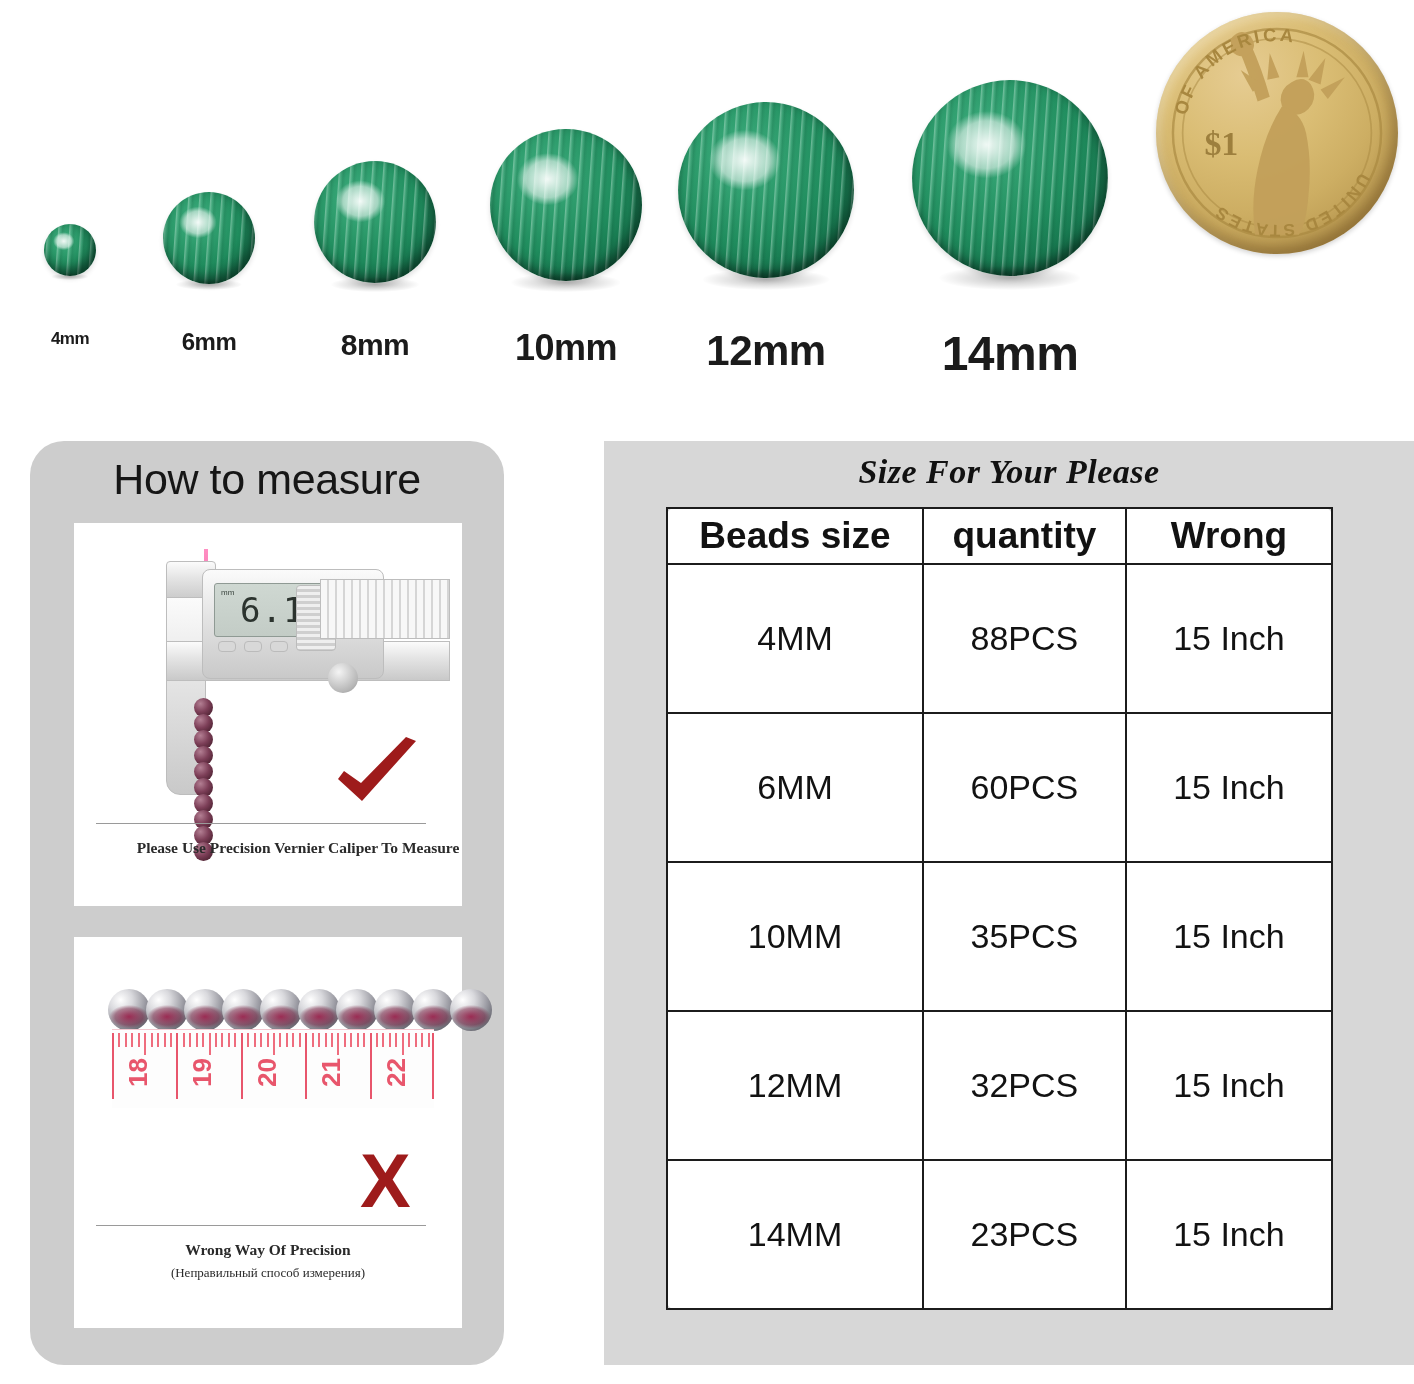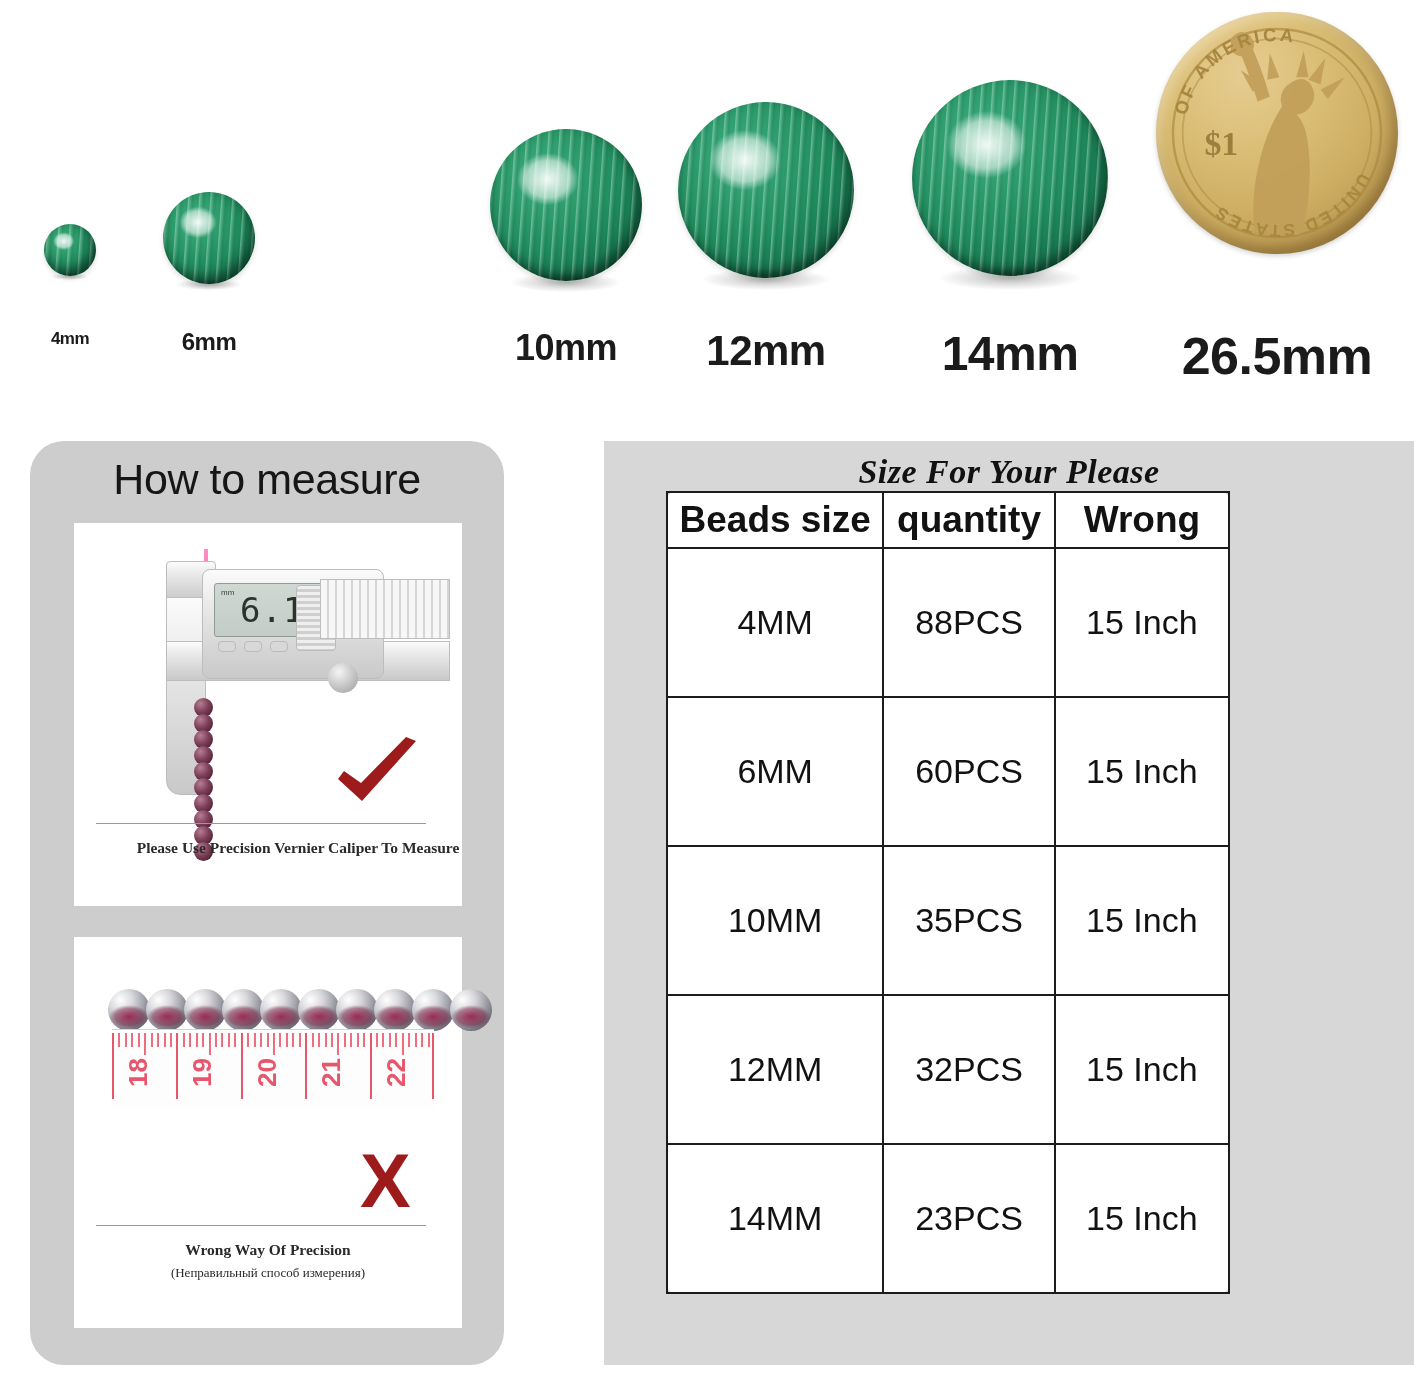--- a/index.html
+++ b/index.html
@@ -124,21 +124,21 @@
   #table-panel{
     position:absolute;left:604px;top:441px;width:810px;height:924px;
     background:#d7d7d7;
   }
   #table-title{
     position:absolute;left:0;top:12px;width:810px;text-align:center;
     font-family:"Liberation Serif", serif;font-style:italic;font-weight:700;
     font-size:34px;color:#111;letter-spacing:.5px;
   }
   #size-table{
-    position:absolute;left:62px;top:50px;width:564px;
+    position:absolute;left:62px;top:66px;width:667px;
     border-collapse:collapse;background:#fff;
     table-layout:fixed;
     border-radius:11px;
   }
   #size-table th,#size-table td{
     border:2px solid #1c1c1c;text-align:center;color:#121212;
     font-family:"Liberation Sans", sans-serif;
   }
   #size-table th{height:52px;font-size:37px;font-weight:700;}
   #size-table td{height:145px;font-size:34px;font-weight:400;}
@@ -150,20 +150,24 @@
 <body>
 
 <div id="size-strip">
     <div class="bead-item" style="left: 5px; top: 224px; width: 130px;">
       <div class="bead" style="width: 52px; height: 52px;"></div>
       <div class="bead-label" style="font-size: 17px; position: absolute; top: 106px; left: 50%; transform: translateX(-50%);">4mm</div>
     </div>
     <div class="bead-item" style="left: 144px; top: 192px; width: 130px;">
       <div class="bead" style="width: 92px; height: 92px;"></div>
       <div class="bead-label" style="font-size: 24px; position: absolute; top: 138px; left: 50%; transform: translateX(-50%);">6mm</div>
+    </div>
+    <div class="bead-item" style="left: 310px; top: 161px; width: 130px;">
+      <div class="bead" style="width: 122px; height: 122px;"></div>
+      <div class="bead-label" style="font-size: 30px; position: absolute; top: 169px; left: 50%; transform: translateX(-50%);">8mm</div>
     </div>
     <div class="bead-item" style="left: 490px; top: 129px; width: 152px;">
       <div class="bead" style="width: 152px; height: 152px;"></div>
       <div class="bead-label" style="font-size: 36px; position: absolute; top: 201px; left: 50%; transform: translateX(-50%);">10mm</div>
     </div>
     <div class="bead-item" style="left: 678px; top: 102px; width: 176px;">
       <div class="bead" style="width: 176px; height: 176px;"></div>
       <div class="bead-label" style="font-size: 42px; position: absolute; top: 228px; left: 50%; transform: translateX(-50%);">12mm</div>
     </div>
     <div class="bead-item" style="left: 912px; top: 80px; width: 196px;">
@@ -185,21 +189,20 @@
             <path d="M104 78 q16 4 20 22 q5 24 2 52 q-2 24 -8 32 l-36 0 q-4 -26 2 -54 q6 -30 20 -52 Z"></path>
             <path d="M84 74 q-8 -26 -16 -44 l10 -4 q10 22 16 44 Z"></path>
             <path d="M62 22 q8 -10 16 -2 q6 8 0 14 q-8 6 -16 -2 Z"></path>
             <path d="M116 54 l6 -22 l4 22 Z M126 56 l14 -18 l-4 22 Z M102 54 l-8 -20 l-2 22 Z M136 64 l20 -10 l-14 18 Z M88 60 l-18 -12 l10 18 Z"></path>
           </g>
           <text font-family="Liberation Serif, serif" font-size="28" font-weight="700" fill="#9d7f3d" x="40" y="118">$1</text>
           <text font-family="Liberation Sans, sans-serif" font-size="15" font-weight="700" fill="#a8873f" letter-spacing="2.6"><textPath href="#arcTop" startOffset="6%">OF AMERICA</textPath></text>
           <text font-family="Liberation Sans, sans-serif" font-size="14" font-weight="700" fill="#a8873f" letter-spacing="2.2"><textPath href="#arcBot" startOffset="14%">UNITED STATES</textPath></text>
         </svg>
       </div>
-      <div class="bead-label" style="font-size: 52px; position: absolute; top: 318px; left: 50%; transform: translateX(-50%);">26.5mm</div>
     </div>
   </div>
 
 <div id="how-card">
 
   <div id="how-title">How to measure</div>
 
   <div class="photo" id="photo-right">
 
     <div class="pinkline" style="left:130px;top:26px;height:96px;"></div>

